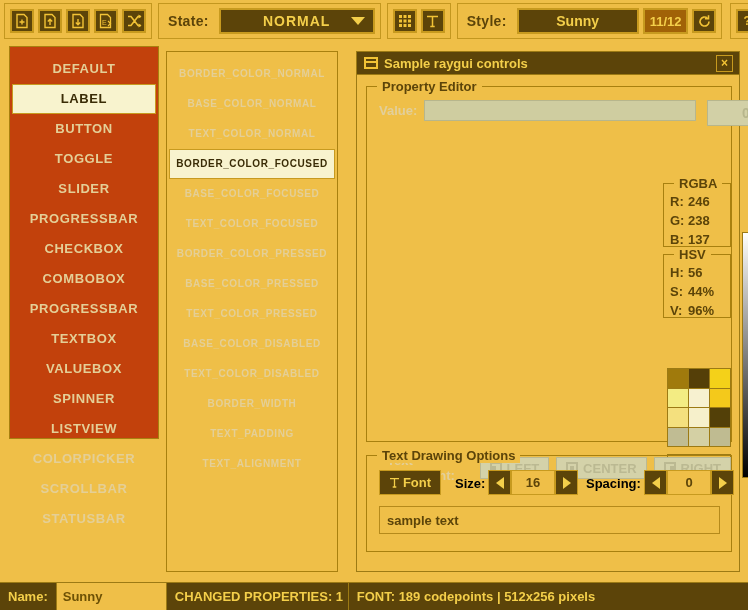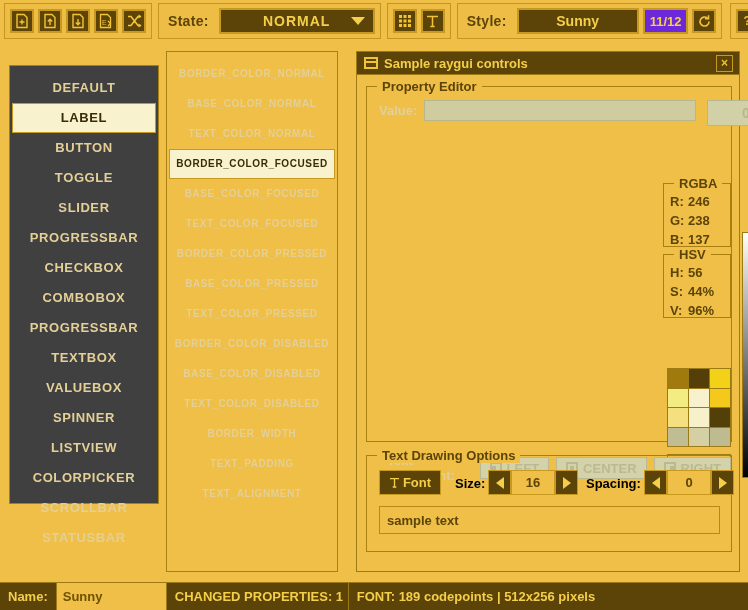--- a/index.html
+++ b/index.html
@@ -53,29 +53,29 @@
     border-top:8px solid #f4cf4a; transform:translateY(-50%);
   }
   .tb-style{
     height:26px; width:122px;
     background:#5c4409;border:2px solid #c79a1f;
     color:#f4cf4a;font-weight:bold;font-size:14px;
     display:flex;align-items:center;justify-content:center;cursor:pointer;
   }
   .tb-count{
     height:26px;min-width:44px;padding:0 5px;
-    background:#6d28d9;border:2px solid #c79a1f;
+    background:#a16207;border:2px solid #c79a1f;
     color:#f4cf4a;font-weight:bold;font-size:13px;
     display:flex;align-items:center;justify-content:center;cursor:pointer;
   }
 
   
   #controls-list{
-    position:absolute; left:9px; top:65px; width:150px; height:439px;
-    border:1px solid #a8800f; background:#404040;
+    position:absolute; left:9px; top:46px; width:150px; height:393px;
+    border:1px solid #a8800f; background:#c2410c;
     padding-top:7px;
   }
   #props-list{
     position:absolute; left:166px; top:51px; width:172px; height:521px;
     border:1px solid #a8800f; background:#efbf48;
     padding-top:7px;
   }
   .list-item{
     height:30px; line-height:30px;
     text-align:center;
@@ -365,21 +365,20 @@
 <div id="props-list">
     <div class="list-item">BORDER_COLOR_NORMAL</div>
     <div class="list-item">BASE_COLOR_NORMAL</div>
     <div class="list-item">TEXT_COLOR_NORMAL</div>
     <div class="list-item selected">BORDER_COLOR_FOCUSED</div>
     <div class="list-item">BASE_COLOR_FOCUSED</div>
     <div class="list-item">TEXT_COLOR_FOCUSED</div>
     <div class="list-item">BORDER_COLOR_PRESSED</div>
     <div class="list-item">BASE_COLOR_PRESSED</div>
     <div class="list-item">TEXT_COLOR_PRESSED</div>
-    <div class="list-item">BORDER_COLOR_DISABLED</div>
     <div class="list-item">BASE_COLOR_DISABLED</div>
     <div class="list-item">TEXT_COLOR_DISABLED</div>
     <div class="list-item">BORDER_WIDTH</div>
     <div class="list-item">TEXT_PADDING</div>
     <div class="list-item">TEXT_ALIGNMENT</div>
   </div>
 
 <div id="sample-window">
 
   <div id="win-title">

